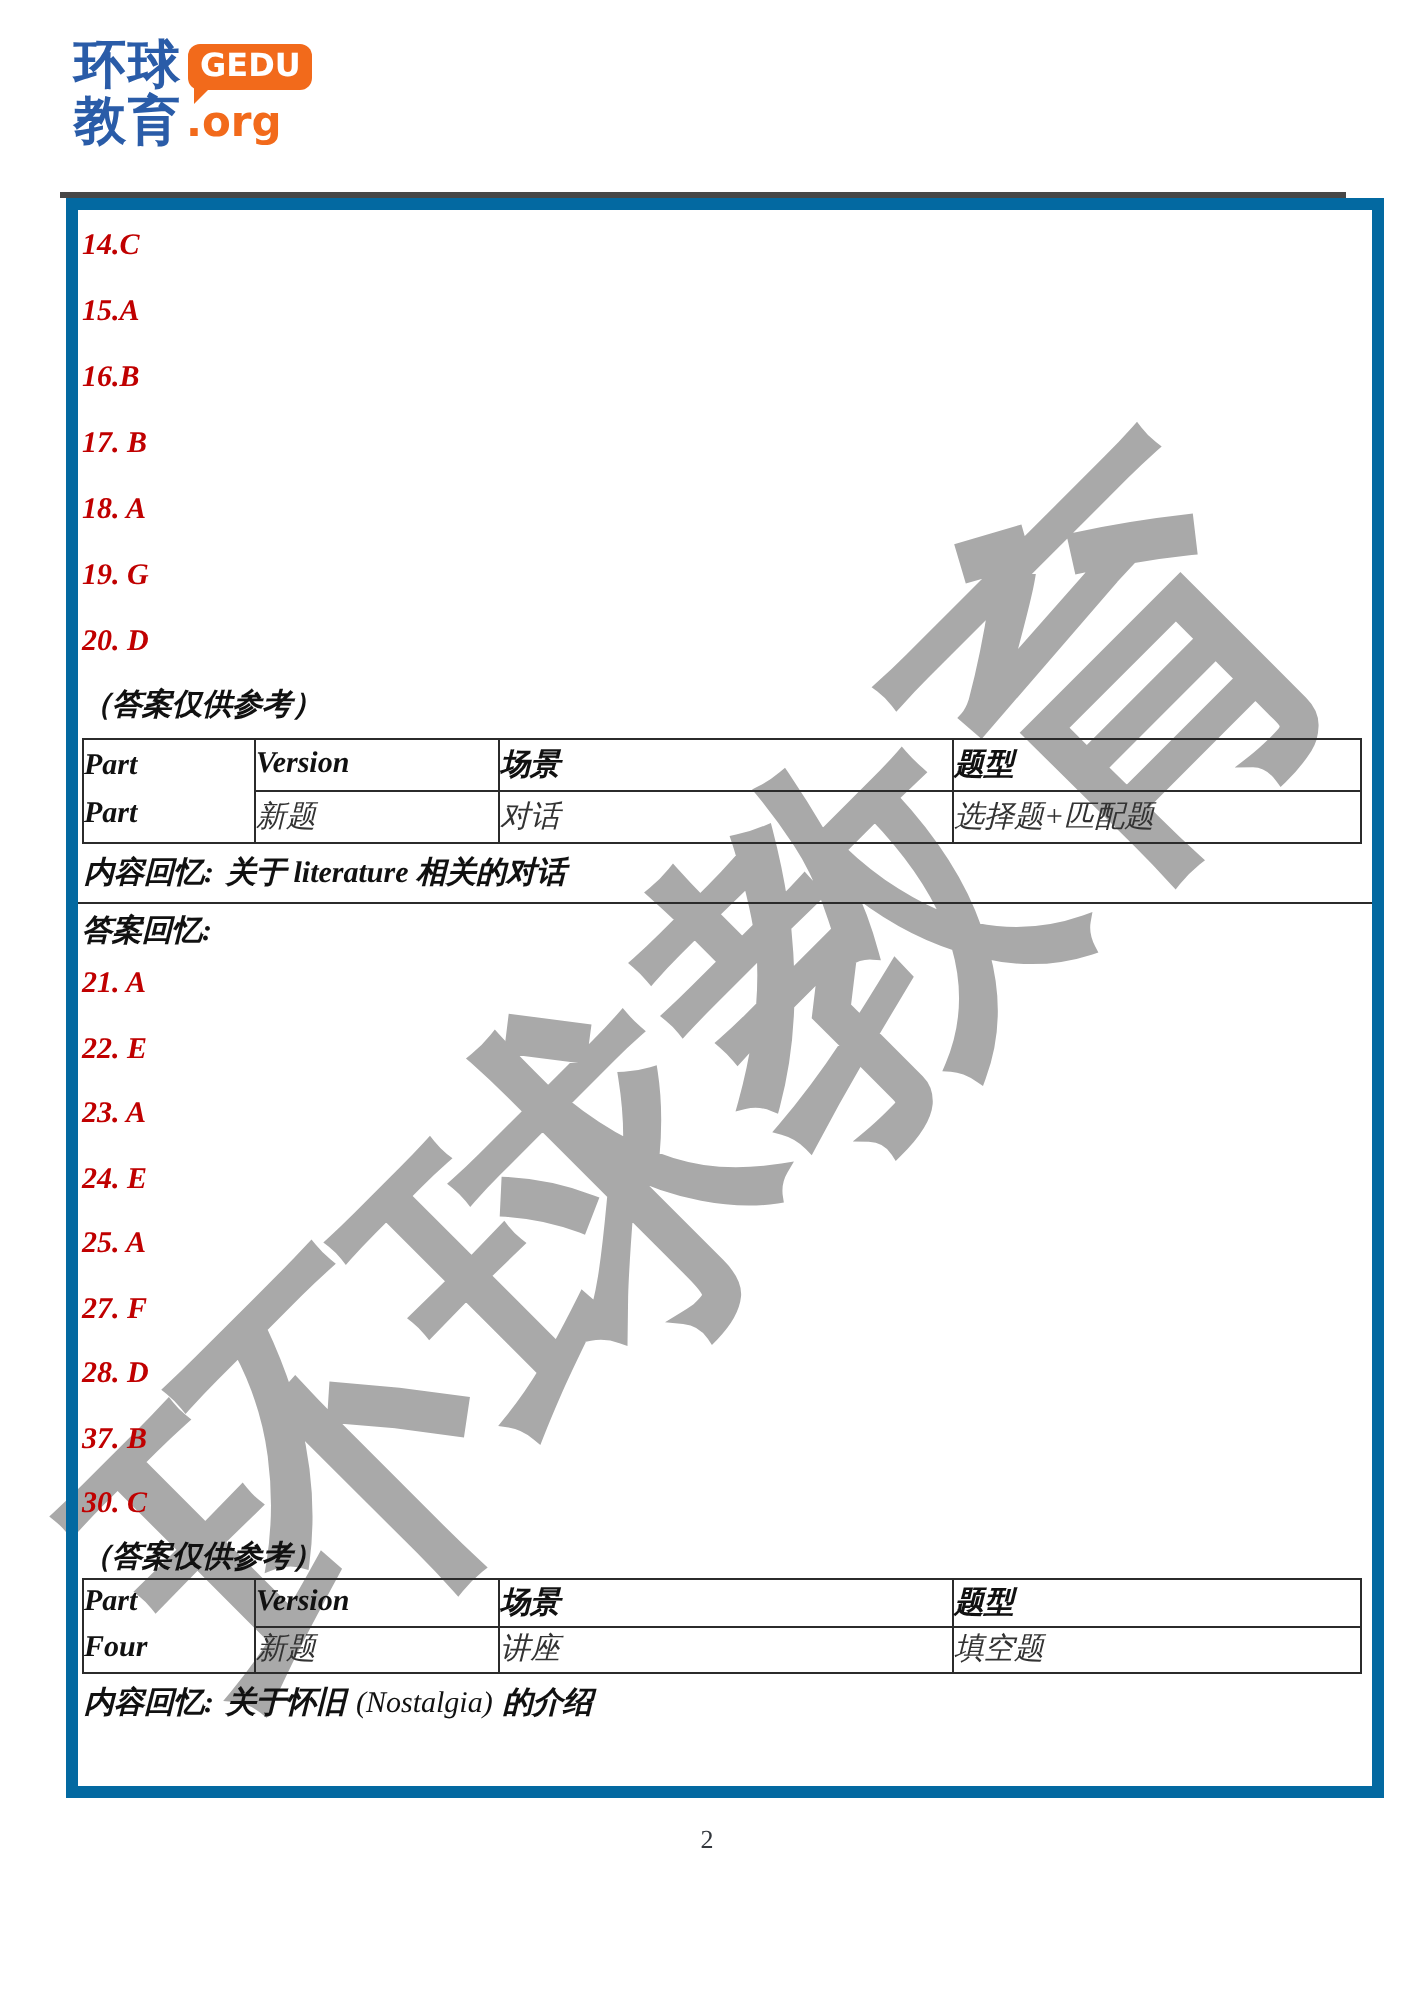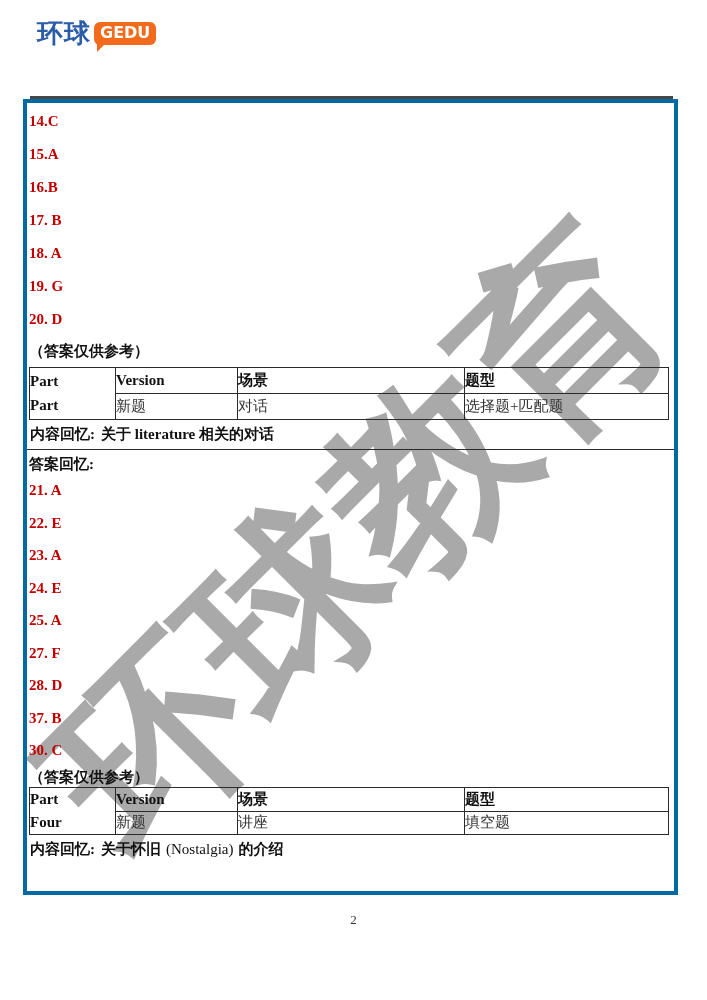--- a/index.html
+++ b/index.html
@@ -39,25 +39,26 @@
     margin-left:2px;color:#f26a1b;
     font-family:"DejaVu Sans","Liberation Sans",sans-serif;
     font-weight:bold;font-size:21px;
   }
 
   
   .header-rule{position:absolute;left:30px;top:96px;width:643px;height:3px;background:#474747;z-index:2;}
 
   
   .content-box{
-    position:absolute;left:23px;top:99px;z-index:1;
+    position:absolute;left:33px;top:99px;z-index:1;
     width:643px;height:788px;
-    border:4px solid #0369a1;
+    border:6px solid #0369a1;
     padding:0 2px;
     background:transparent;
+    font-style:italic;
   }
 
   .ans-list{font-weight:bold;color:#c00000;font-size:15px;}
   .ans-list.top{padding-top:2px;}
   .ans-list.top .ans{line-height:33px;}
   .ans-list.mid .ans{line-height:32.5px;}
 
   .note{font-weight:bold;color:#111111;font-size:15px;line-height:31px;height:31px;}
   .note.tight{line-height:20px;height:20px;}
 
@@ -91,20 +92,24 @@
 </style>
 </head>
 <body>
 
 <div class="watermark">环球教育</div>
 
 <div class="logo layer">
   <div class="logo-row">
     <span class="logo-cn">环球</span>
     <span class="logo-bubble">GEDU</span>
+  </div>
+  <div class="logo-row">
+    <span class="logo-cn">教育</span>
+    <span class="logo-org">.org</span>
   </div>
 </div>
 
 <div class="header-rule"></div>
 
 <div class="content-box">
 
   <div class="ans-list top">
     <div class="ans">14.C</div>
     <div class="ans">15.A</div>

